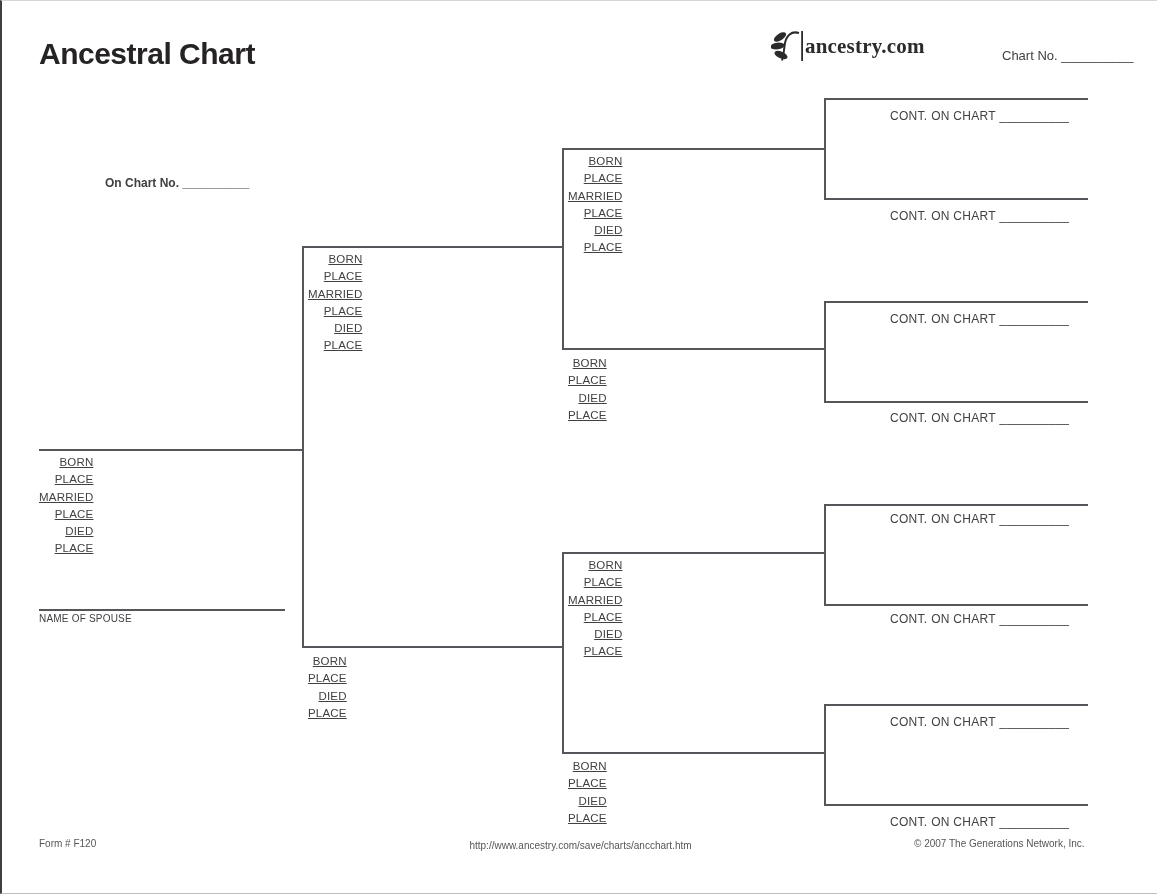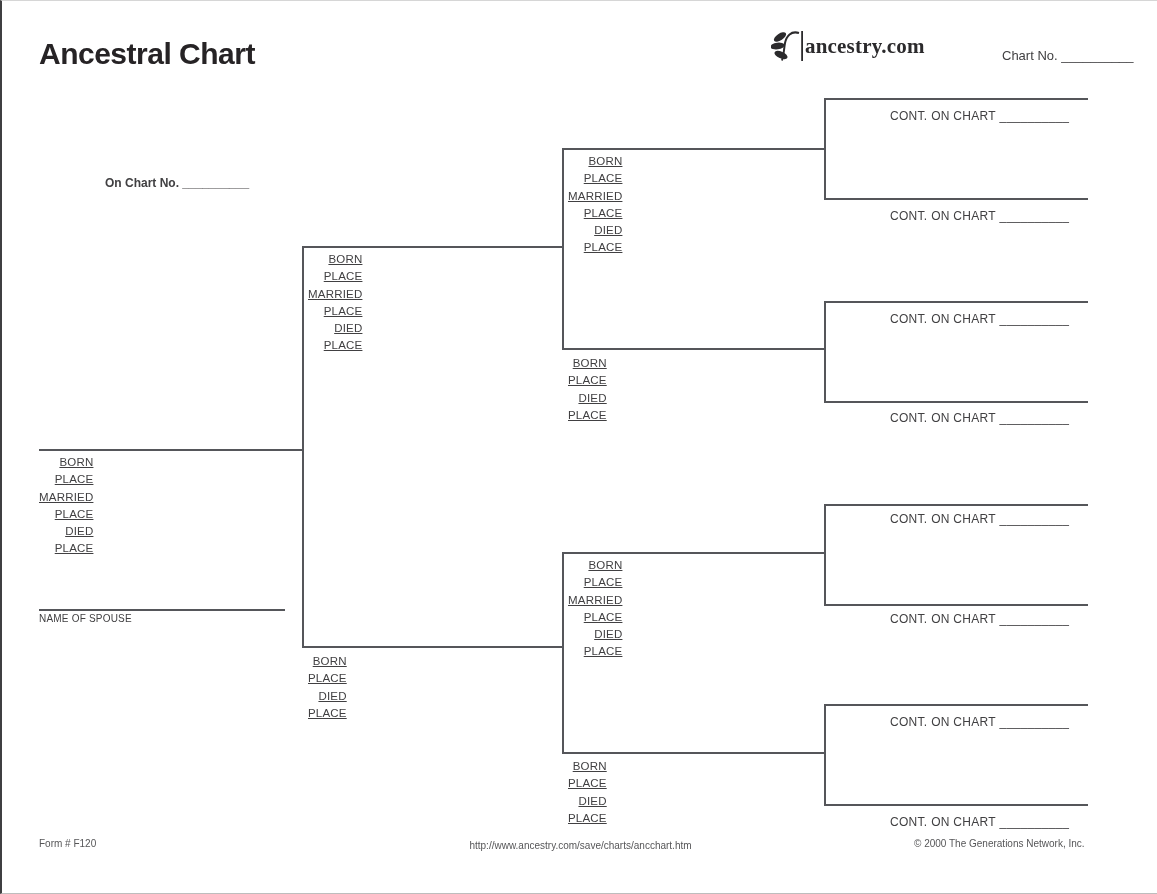--- a/index.html
+++ b/index.html
@@ -173,15 +173,15 @@
     <span>CONT. ON CHART</span>
     <span class="blank">__________</span>
   </div>
   <div class="abs cont" style="top:814px;">
     <span>CONT. ON CHART</span>
     <span class="blank">__________</span>
   </div>
 
   <div class="abs footer footer-form">Form # F120</div>
   <div class="abs footer footer-url">http://www.ancestry.com/save/charts/ancchart.htm</div>
-  <div class="abs footer footer-copy">© 2000 The Generations Network, Inc.</div>
+  <div class="abs footer footer-copy">© 2007 The Generations Network, Inc.</div>
 
 </div>
 
 </body></html>

